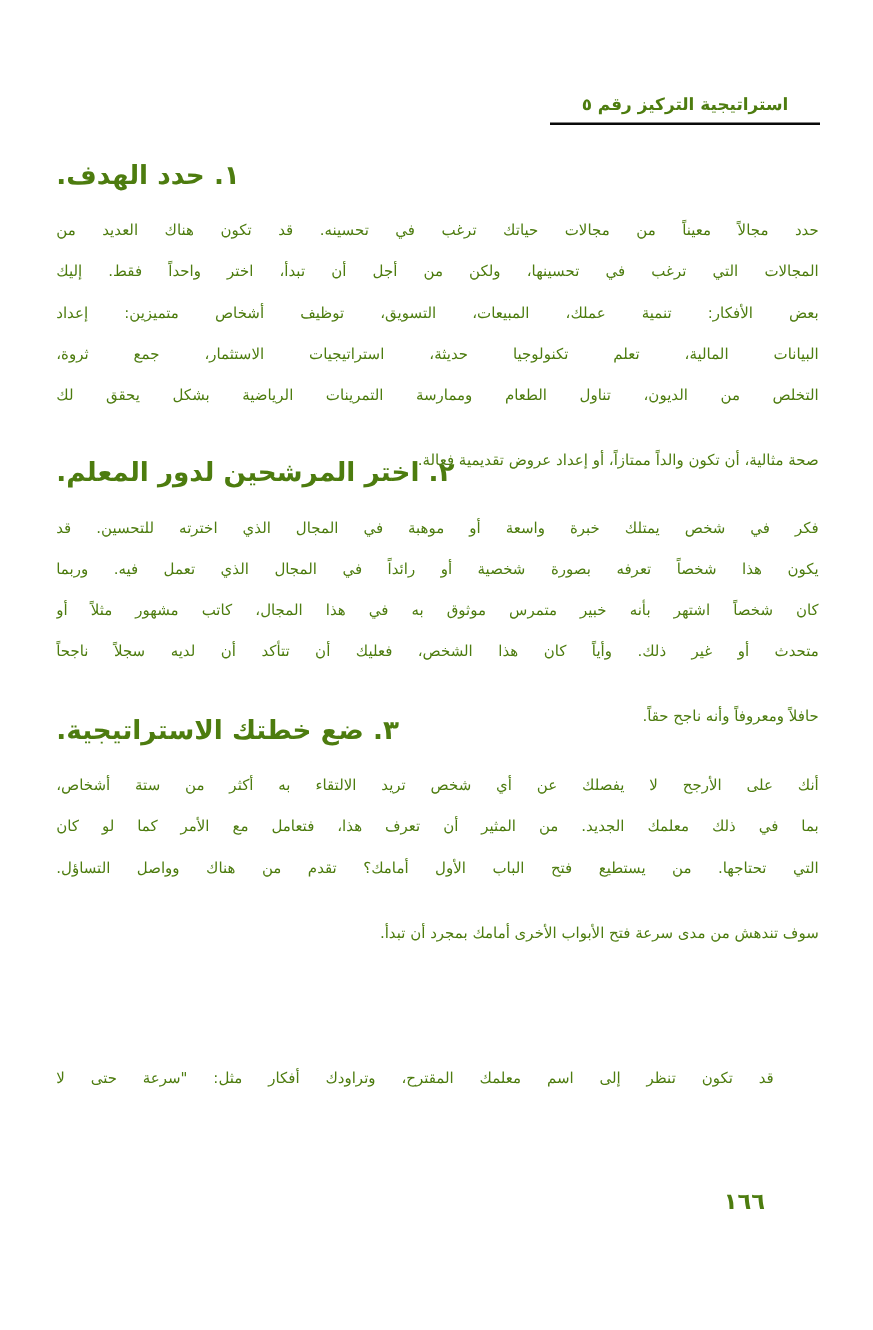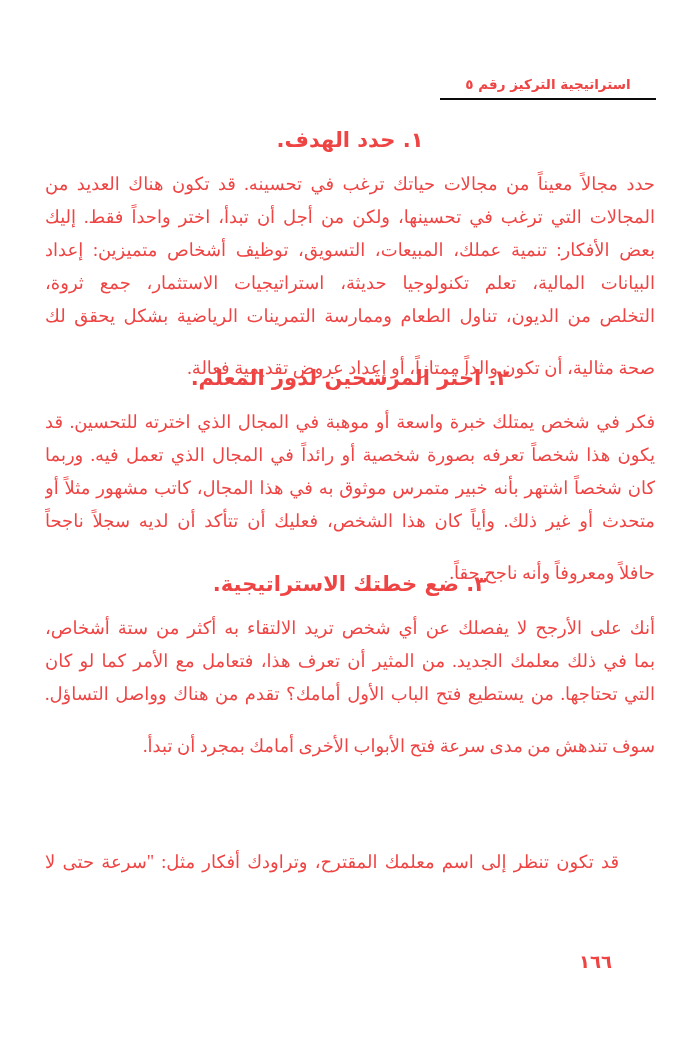--- a/index.html
+++ b/index.html
@@ -1,63 +1,62 @@
 <!DOCTYPE html>
 <html lang="ar" dir="rtl"><head>
 <meta charset="utf-8">
 <style>
   html,body{margin:0;padding:0;background:#ffffff;}
   .page{
     position:relative;
     width:698px;height:1050px;
     margin:0 auto;
     background:#ffffff;
-    color:#ef4444;
+    color:#4d7c0f;
     font-family:"DejaVu Sans",sans-serif;
     direction:rtl;
     overflow:hidden;
   }
   .running-head{
     position:absolute;
     top:76px;left:440px;width:216px;
     text-align:center;
     font-size:13.5px;
     font-weight:bold;
     padding-bottom:6px;
     border-bottom:2.5px solid #0a0a0a;
     white-space:nowrap;
   }
   .heading{
     position:absolute;
     right:43px;left:45px;
-    text-align:center;
+    text-align:left;
     font-size:21px;
     font-weight:bold;
     white-space:nowrap;
   }
   #h1{top:128px}
   #h2{top:366px}
   #h3{top:572px}
   .para{
     position:absolute;
     right:43px;left:45px;
   }
   #p1{top:168px}
   #p2{top:406px}
   #p3{top:612px}
   #p4{top:846px}
   .ln{
-    font-size:18px;
+    font-size:12px;
     line-height:33px;
     height:33px;
     text-align:justify;
     text-align-last:justify;
     white-space:nowrap;
     overflow:hidden;
-    font-family:Liberation Serif, serif;
   }
   .ln.end{
     text-align:right;
     text-align-last:right;
     margin-top:19px;
   }
   .ln.indent{
     padding-right:36px;
   }
   .pageno{

